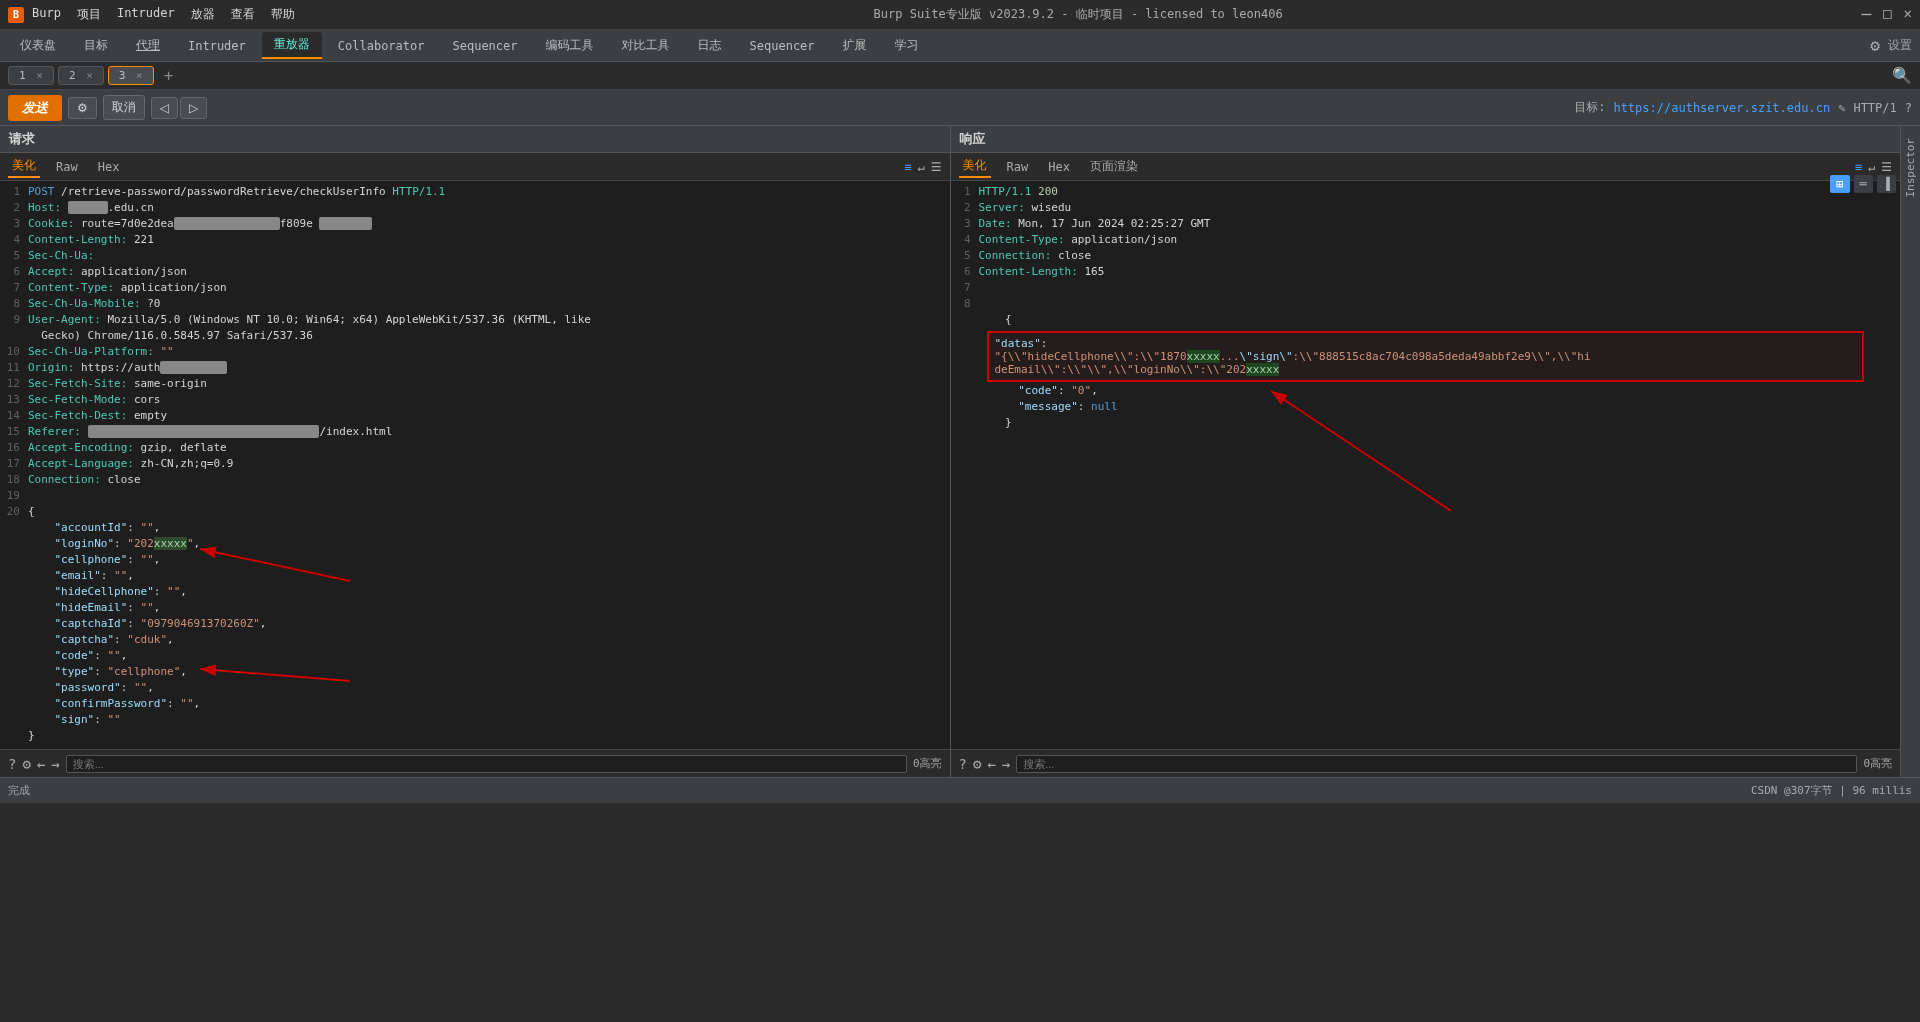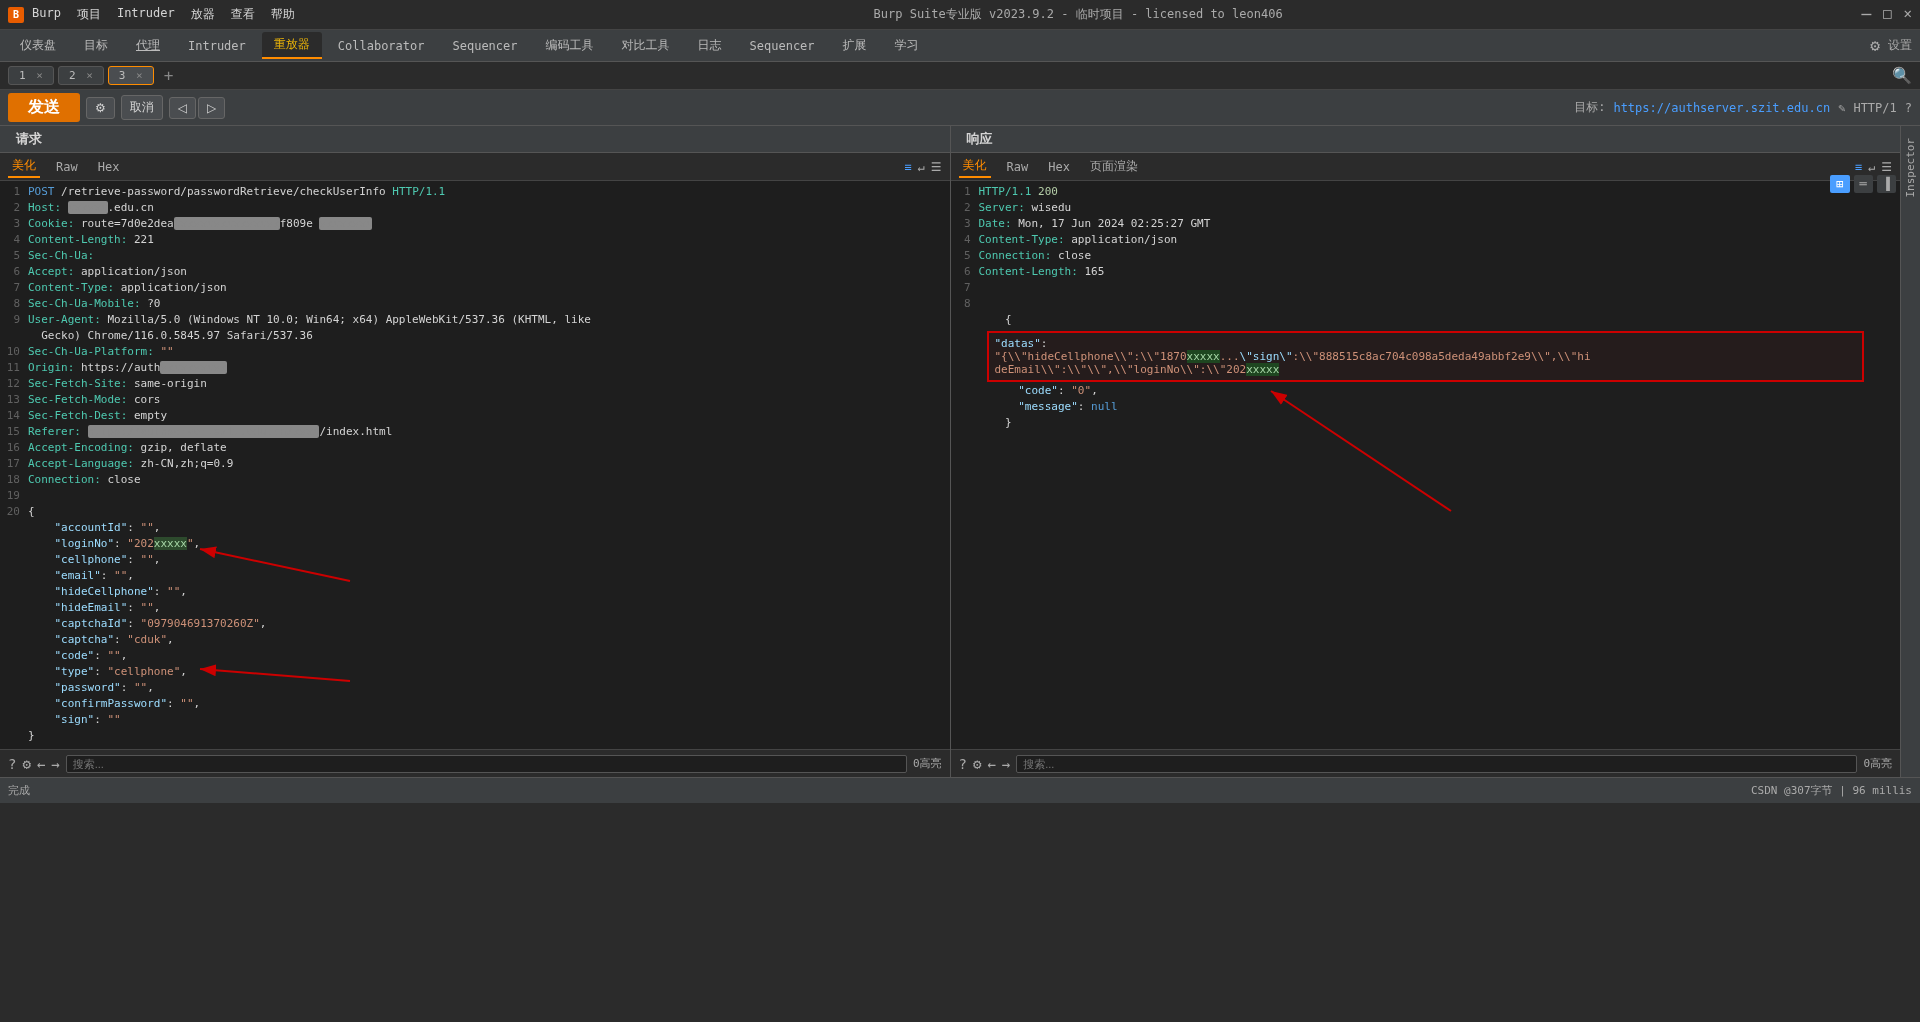--- a/index.html
+++ b/index.html
@@ -70,21 +70,21 @@
       border-bottom: 1px solid #555;
     }
     .nav-tab {
       padding: 4px 12px;
       cursor: pointer;
       font-size: 12px;
       color: #bbb;
       border-radius: 3px 3px 0 0;
     }
     .nav-tab.active {
-      color: #eab308;
+      color: #5eead4;
       border-bottom: 2px solid #ff8c00;
       background: #2b2b2b;
     }
     .nav-tab.underline {
       text-decoration: underline;
     }
     .nav-right {
       margin-left: auto;
       display: flex;
       align-items: center;
@@ -128,25 +128,26 @@
       display: flex;
       align-items: center;
       padding: 0 8px;
       gap: 6px;
       border-bottom: 1px solid #555;
     }
     .btn-send {
       background: #e07000;
       color: white;
       border: none;
-      padding: 4px 20px;
+      padding: 4px 14px;
       border-radius: 3px;
       cursor: pointer;
-      font-size: 16px;
+      font-size: 13px;
       font-weight: bold;
+      font-style: italic;
     }
     .btn-icon {
       background: #4a4d50;
       border: 1px solid #666;
       color: #d4d4d4;
       padding: 3px 8px;
       border-radius: 3px;
       cursor: pointer;
       font-size: 12px;
     }
@@ -168,21 +169,21 @@
 
     
     .panel {
       flex: 1;
       display: flex;
       flex-direction: column;
       border-right: 1px solid #555;
     }
     .panel-header {
       background: #3c3f41;
-      padding: 4px 16px;
+      padding: 4px 9px;
       font-size: 13px;
       font-weight: bold;
       color: #d4d4d4;
       border-bottom: 1px solid #555;
     }
     .panel-tabs {
       display: flex;
       align-items: center;
       background: #2b2b2b;
       padding: 2px 8px;

